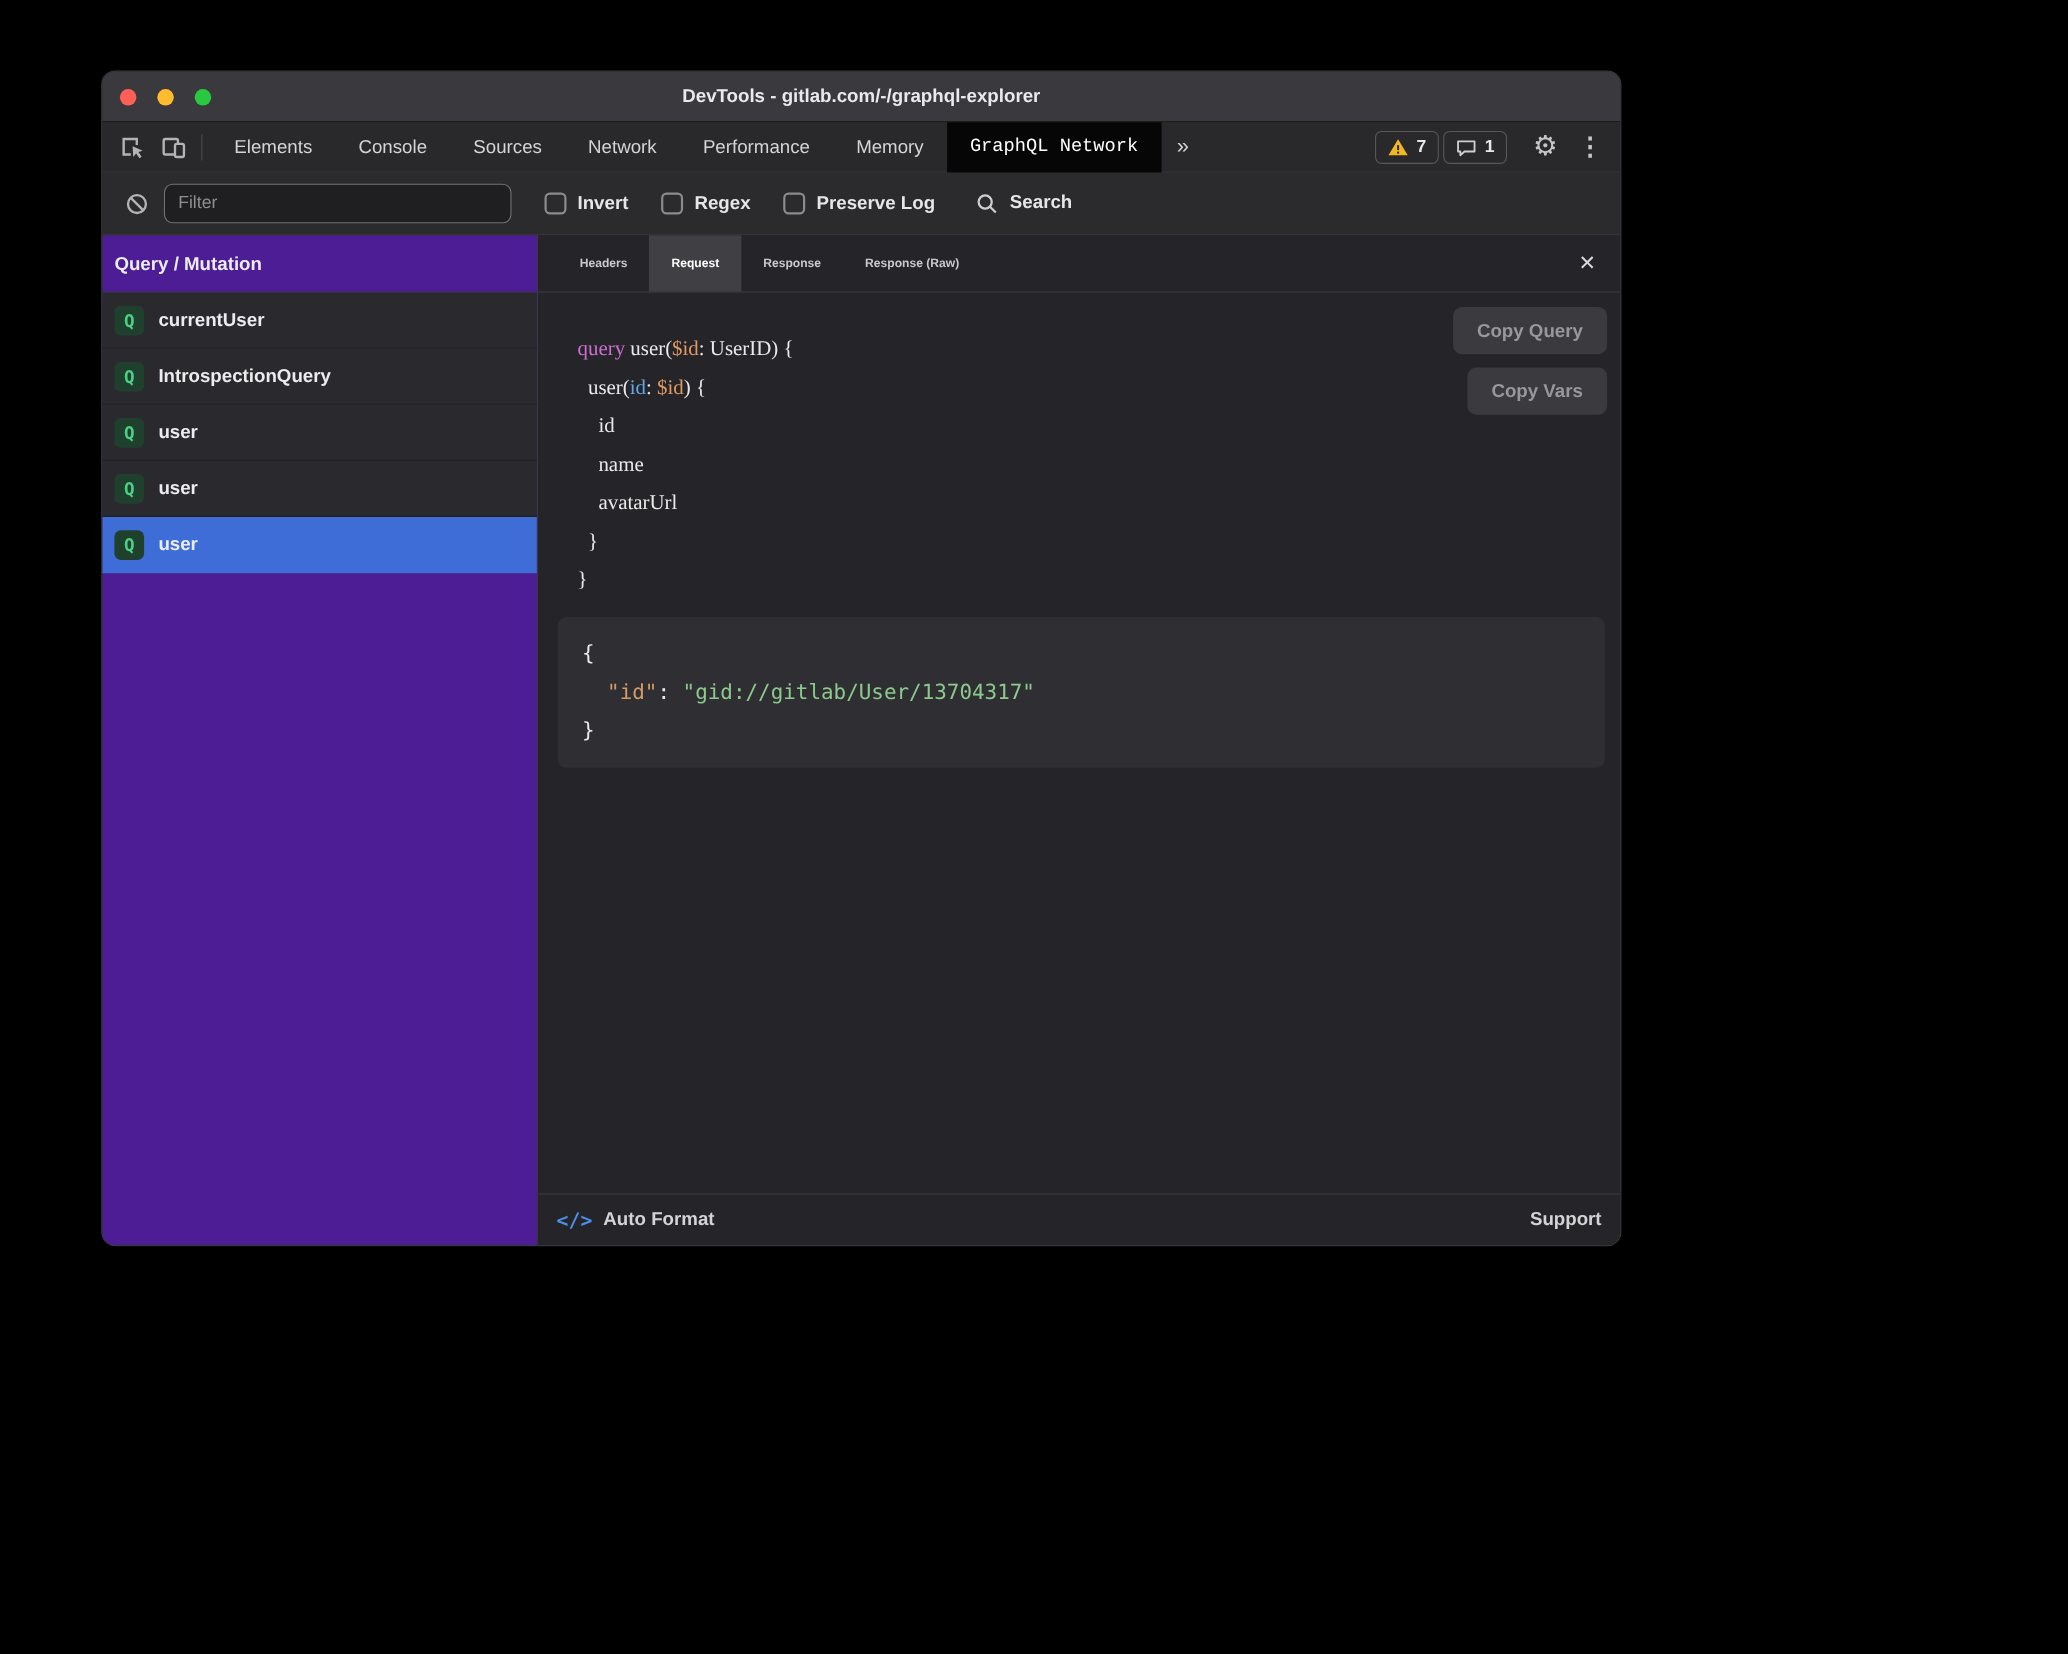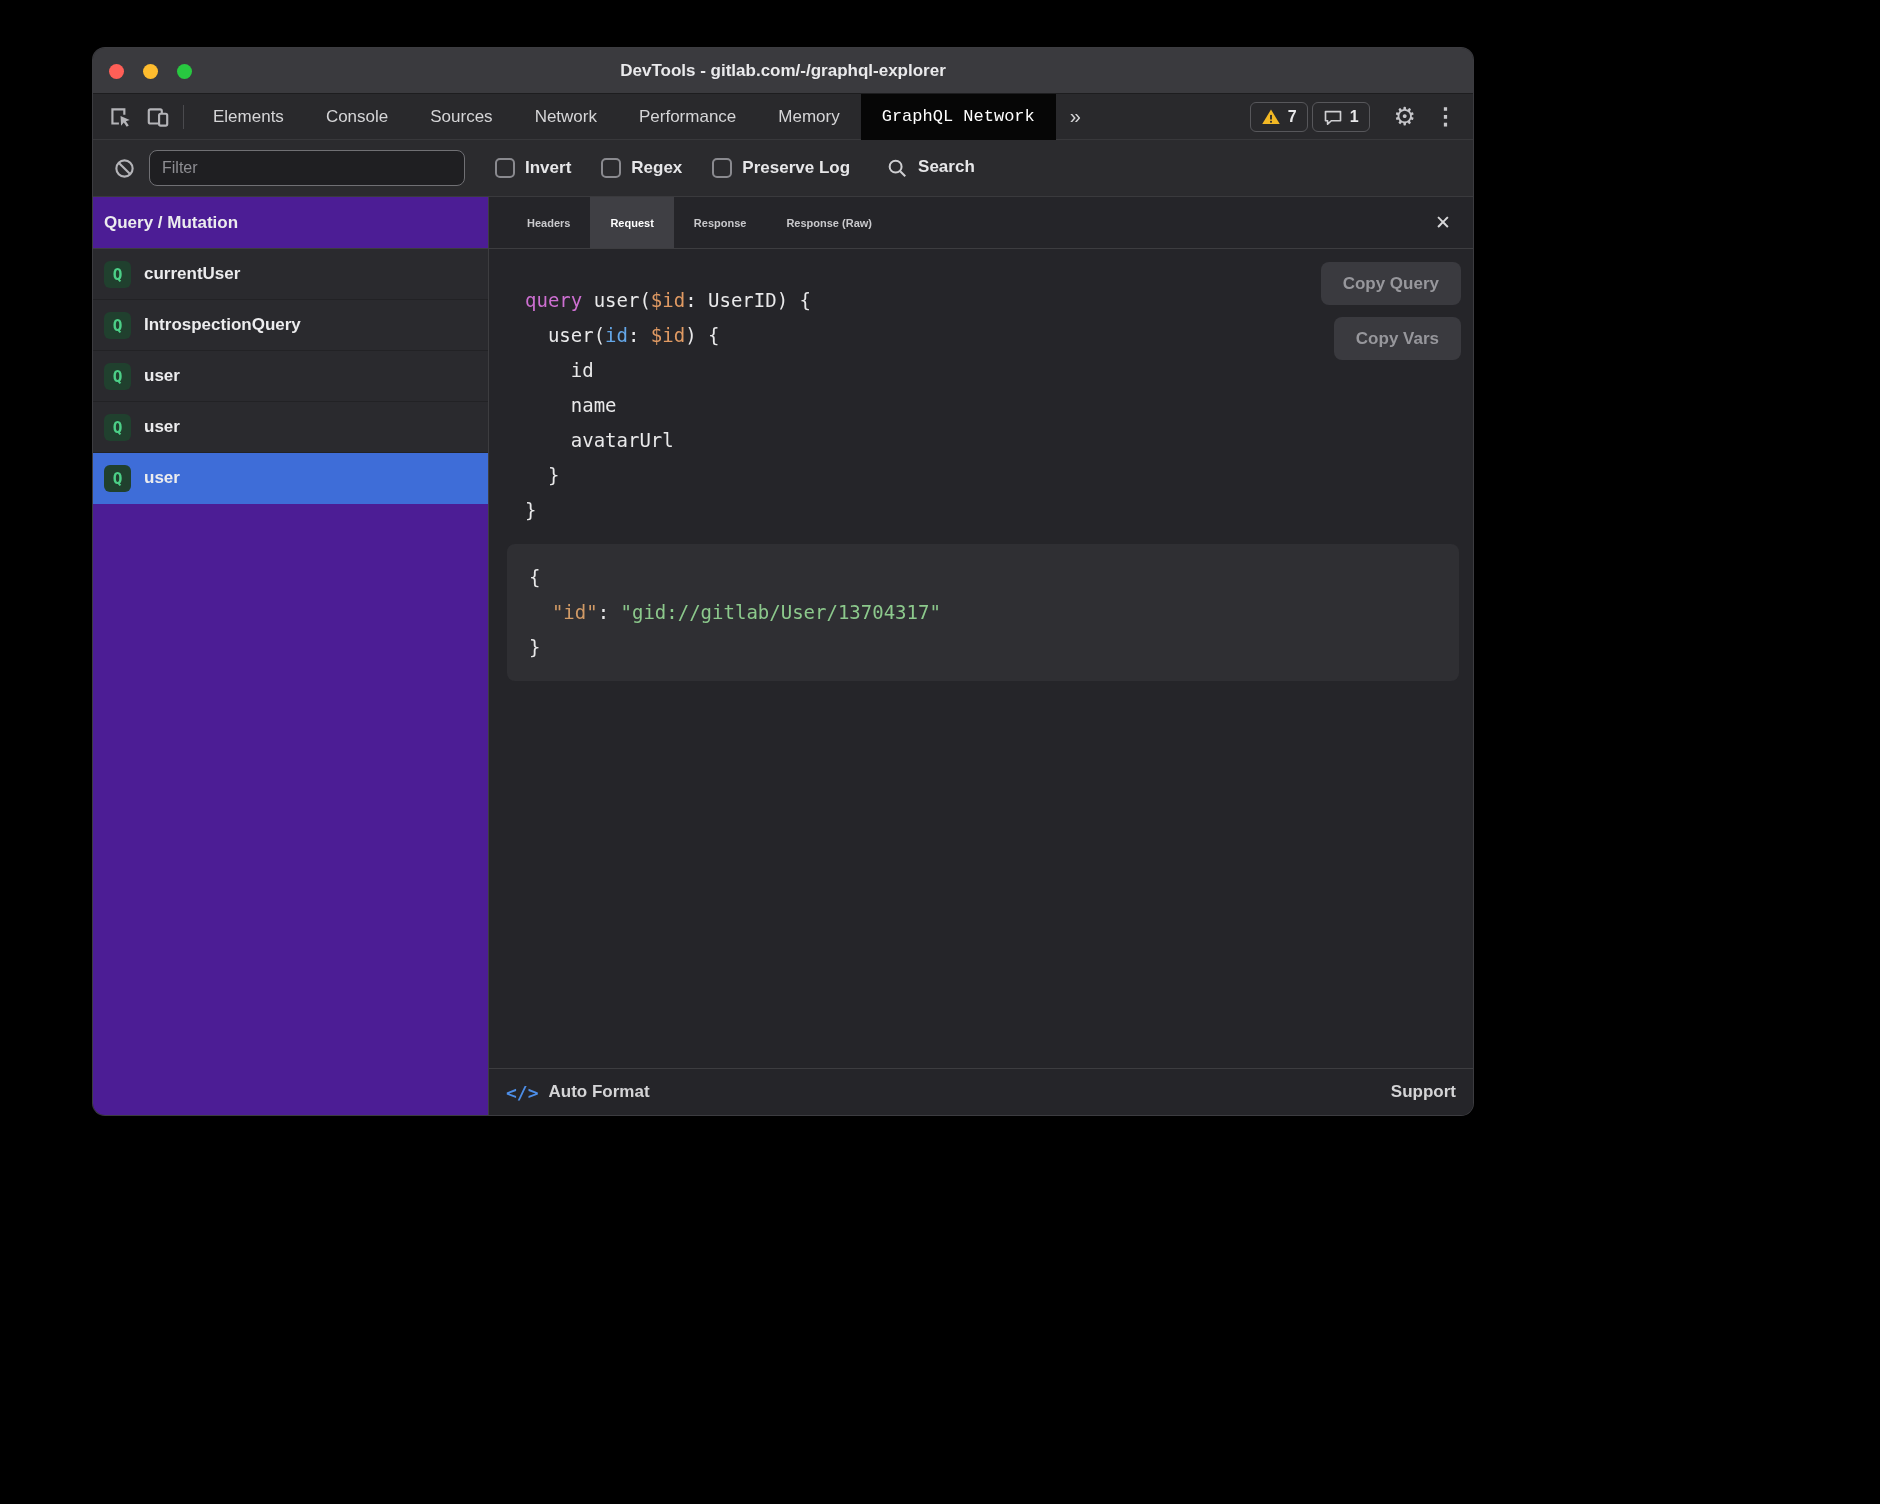--- a/index.html
+++ b/index.html
@@ -14,21 +14,21 @@
     --string-green:#8cc98c;
     --json-key-orange:#d19a66;
     --warning-yellow:#f2b824;
     --traffic-red:#ff5f57;
     --traffic-yellow:#febc2e;
     --traffic-green:#28c840;
     --footer-code-blue:#4d8ee8;
   }
 
   .window{
-    position:absolute; left:93px; top:48px; width:1380px; height:1067px;
+    position:absolute; left:93px; top:65px; width:1380px; height:1067px;
     background:#242428; border-radius:12px; overflow:hidden;
     box-shadow:0 0 0 1px #3c3c40, 0 24px 70px rgba(0,0,0,.65);
     display:flex; flex-direction:column;
   }
 
   
   .titlebar{ height:46px; background:#3a3a3e; display:flex; align-items:center; position:relative; flex:none; border-bottom:1px solid #1d1d1f;}
   .traffic{ position:absolute; left:16px; top:0; height:46px; display:flex; align-items:center; gap:19px; }
   .light{ width:15px; height:15px; border-radius:50%; }
   .light.red{ background:var(--traffic-red); }
@@ -77,21 +77,21 @@
   .side-label{ font-size:17px; font-weight:bold; color:#ececee; }
 
   .panel{ flex:1; display:flex; flex-direction:column; background:#252529; min-width:0; }
   .panel-tabs{ height:52px; flex:none; border-bottom:1px solid #3d3d40; display:flex; align-items:stretch; padding-left:18px; }
   .ptab{ padding:0 20px; line-height:52px; font-size:11px; font-weight:600; color:#c9c9cc; white-space:nowrap; cursor:pointer; }
   .ptab.active{ background:#3f3f44; color:#ffffff; }
   .panel-close{ margin-left:auto; padding:0 22px; line-height:52px; font-size:19px; color:#d8d8da; cursor:pointer; }
 
   .panel-body{ flex:1; position:relative; overflow:hidden; }
   .code{ font-family:"DejaVu Sans Mono",monospace; font-size:19px; line-height:35px; white-space:pre; color:#e9e9ea; }
-  .query-code{ margin:34px 0 16px 36px; }
+  .query-code{ margin:34px 0 16px 36px;font-family:Liberation Serif, serif; }
   .tok-pl{ color:#e9e9ea; }
   .tok-kw{ color:var(--keyword-purple); }
   .tok-vr{ color:var(--variable-orange); }
   .tok-pr{ color:var(--property-blue); }
   .tok-key{ color:var(--json-key-orange); }
   .tok-str{ color:var(--string-green); }
 
   .copy-btn{
     position:absolute; right:12px; height:43px; padding:0 22px; background:#3a3a3f; border:none;
     border-radius:8px; color:#97979c; font-size:17px; font-weight:bold; font-family:"Liberation Sans",sans-serif; cursor:pointer;

